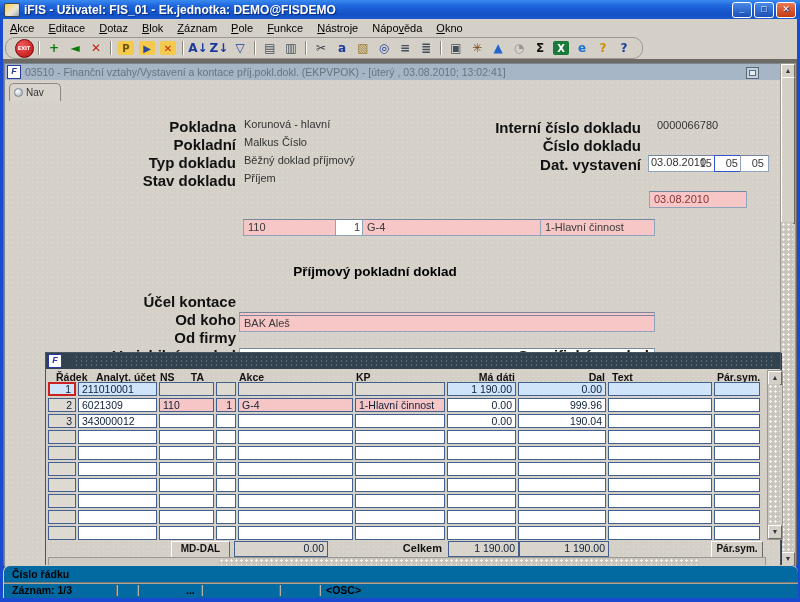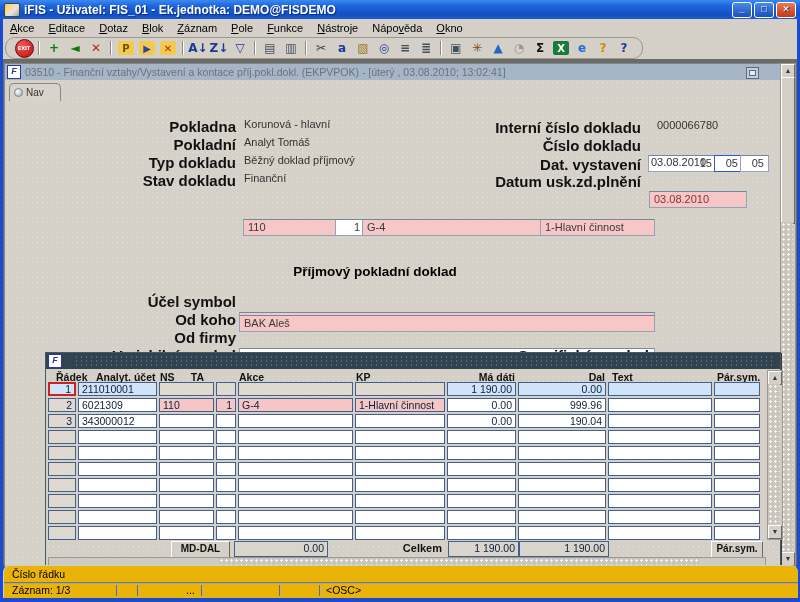--- a/index.html
+++ b/index.html
@@ -86,22 +86,22 @@
     font-size:10.5px;color:#0d1f38;text-align:right;line-height:13px;padding:0 3px;}
   .ow-label{position:absolute;font-size:11px;font-weight:bold;color:#111;text-align:right;}
   
   .sb-v{position:absolute;background:#cfcbc3;border:1px solid #9a9890;}
   .sb-h{position:absolute;background:#cfcbc3;border:1px solid #9a9890;}
   .sb-arrow{position:absolute;width:12px;height:12px;background:#d4d0c8;border:1px solid;border-color:#fff #6b6b64 #6b6b64 #fff;
     font-size:7px;color:#334;text-align:center;line-height:11px;}
   .sb-thumb{position:absolute;background:#d4d0c8;border:1px solid;border-color:#fff #6b6b64 #6b6b64 #fff;}
   .sb-dots{background-image:radial-gradient(circle,#f5f3ee 1px,transparent 1.1px);background-size:5px 5px;background-color:#c9c5bd;}
   
-  .statusbar{position:absolute;left:3px;top:565px;width:794px;height:32px;background:#eab308;
-    border-top:1px solid #d2d0c6;border-left:1px solid #d2d0c6;border-radius:7px 7px 0 0;color:#000;}
+  .statusbar{position:absolute;left:3px;top:565px;width:794px;height:32px;background:#0369a1;
+    border-top:1px solid #d2d0c6;border-left:1px solid #d2d0c6;border-radius:7px 7px 0 0;color:#000;font-weight:bold;}
   .sb-row1{position:absolute;left:8px;top:2px;font-size:10.5px;}
   .sb-row2{position:absolute;left:0;top:16px;right:0;height:15px;border-top:1px solid #7b796f;
     box-shadow:0 1px 0 #a8a69c inset;font-size:10.5px;}
   .sb-seg-line{position:absolute;top:2px;width:1px;height:11px;background:#6f6d63;border-right:1px solid #b5b3a9;}
   .sb-text{position:absolute;top:1px;white-space:nowrap;}
 </style>
 </head>
 <body>
 
 <div class="titlebar">
@@ -186,50 +186,49 @@
     <div class="fw-body">
       <div class="nav-tab">
         <div class="nav-dot"></div>
         <span>Nav</span>
       </div>
 
       <div id="left-fields">
           <div class="flabel" style="left: 31px; top: 38px; width: 200px;">Pokladna</div>
           <div class="fvalue" style="left: 239px; top: 38px;">Korunová - hlavní</div>
           <div class="flabel" style="left: 31px; top: 56px; width: 200px;">Pokladní</div>
-          <div class="fvalue" style="left: 239px; top: 56px;">Analyt Tomáš</div>
+          <div class="fvalue" style="left: 239px; top: 56px;">Malkus Číslo</div>
           <div class="flabel" style="left: 31px; top: 74px; width: 200px;">Typ dokladu</div>
           <div class="fvalue" style="left: 239px; top: 74px;">Běžný doklad příjmový</div>
           <div class="flabel" style="left: 31px; top: 92px; width: 200px;">Stav dokladu</div>
-          <div class="fvalue" style="left: 239px; top: 92px;">Finanční</div>
+          <div class="fvalue" style="left: 239px; top: 92px;">Příjem</div>
         </div>
 
       <div class="flabel" style="left:436px;top:39px;width:200px;">Interní číslo dokladu</div>
       <div class="fvalue" style="left:652px;top:39px;">0000066780</div>
 
       <div class="flabel" style="left:436px;top:57px;width:200px;">Číslo dokladu</div>
       <div class="fbox rnum" style="left:643px;top:55px;width:59px;">15</div>
       <div class="fbox rnum" style="left:709px;top:55px;width:19px;border-color:#3355cc;">05</div>
       <div class="fbox rnum" style="left:735px;top:55px;width:19px;">05</div>
 
       <div class="flabel" style="left:436px;top:76px;width:200px;">Dat. vystavení</div>
       <div class="fvalue" style="left:646px;top:76px;">03.08.2010</div>
 
-      <div class="flabel" style="left:436px;top:93px;width:200px;">Datum usk.zd.plnění</div>
       <div class="fbox pink redtext" style="left:644px;top:91px;width:88px;">03.08.2010</div>
 
       <div class="fbox pink" style="left:238px;top:119px;width:83px;">110</div>
       <div class="fbox rnum" style="left:330px;top:119px;width:20px;">1</div>
       <div class="fbox pink" style="left:357px;top:119px;width:170px;">G-4</div>
       <div class="fbox pink" style="left:535px;top:119px;width:105px;">1-Hlavní činnost</div>
 
       <div class="doc-title" style="top:184px;">Příjmový pokladní doklad</div>
 
       <div id="payment-fields">
-          <div class="flabel" style="left: 31px; top: 213px; width: 200px;">Účel symbol</div>
+          <div class="flabel" style="left: 31px; top: 213px; width: 200px;">Účel kontace</div>
           <div class="fbox pink" style="left: 234px; top: 212px; width: 406px;">Příjem za prodej dřeva</div>
           <div class="flabel" style="left: 31px; top: 231px; width: 200px;">Od koho</div>
           <div class="fbox pink" style="left: 234px; top: 215px; width: 406px;">BAK Aleš</div>
           <div class="flabel" style="left: 31px; top: 249px; width: 200px;">Od firmy</div>
           <div class="fbox" style="left: 234px; top: 248px; width: 406px;"></div>
         </div>
 
       <div class="flabel" style="left:31px;top:267px;width:200px;">Variabilní symbol</div>
       <div class="fbox" style="left:234px;top:266px;width:70px;">799</div>
       <div class="flabel" style="left:444px;top:267px;width:200px;">Specifický symbol</div>

